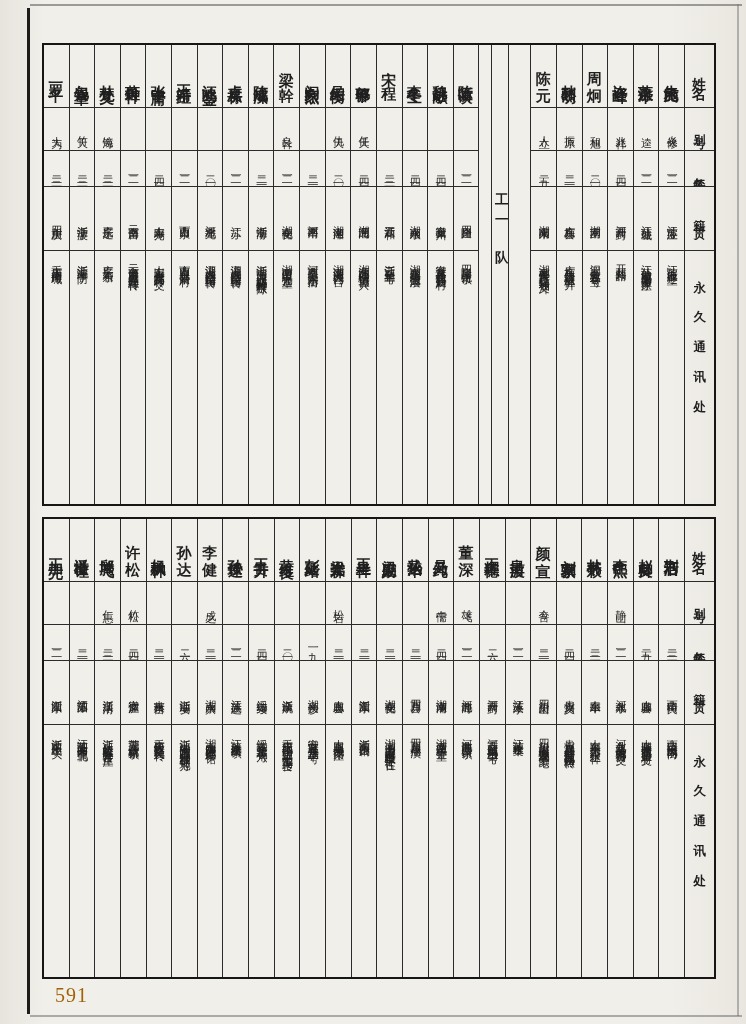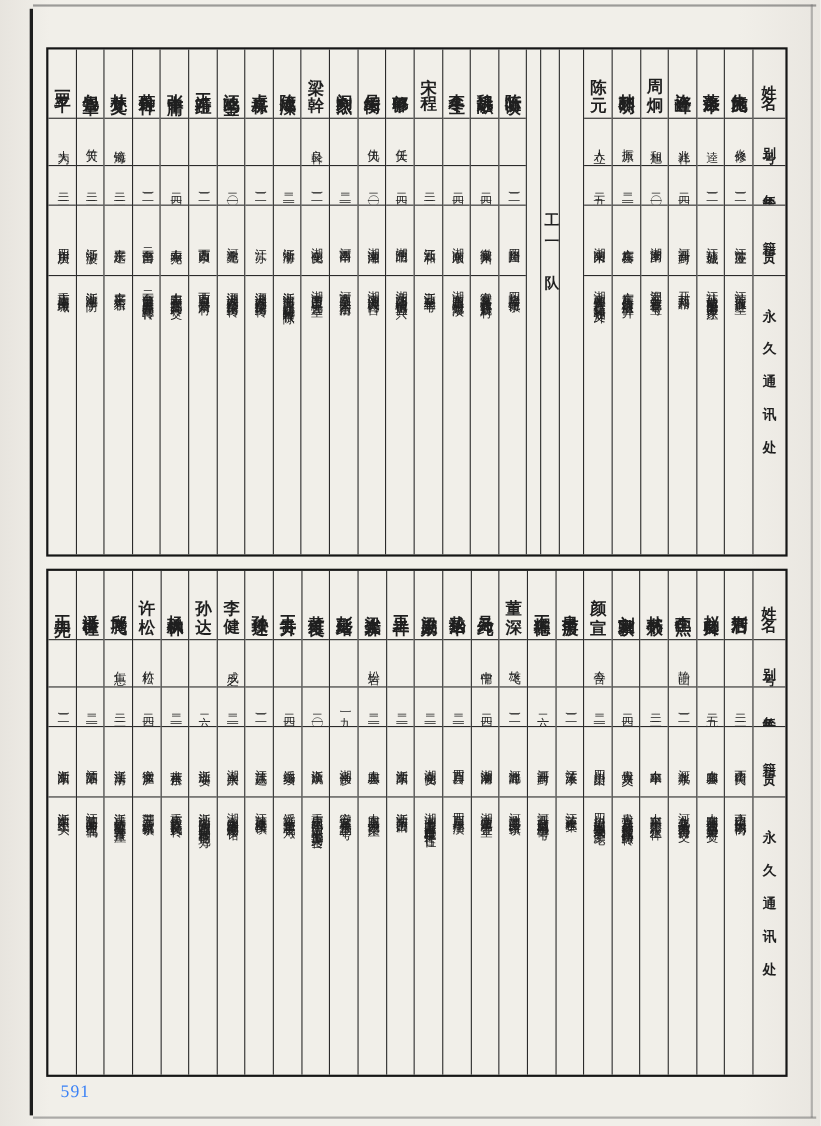--- a/index.html
+++ b/index.html
@@ -60,21 +60,21 @@
   .h-alias  { font-size:12px; font-weight:700; letter-spacing:5px; }
   .h-age    { font-size:12px; font-weight:700; letter-spacing:2px; }
   .h-origin { font-size:12px; font-weight:700; letter-spacing:9px; }
   .h-addr   { font-size:12.5px; font-weight:700; letter-spacing:30px; padding-top:14px; }
 
   .unit-label { font-size:13.5px; font-weight:700; letter-spacing:28px; padding-top:138px; }
 
   .page-number {
     position:absolute; left:55px; top:984px;
     font-family:"Liberation Serif","DejaVu Serif",serif;
-    font-size:16px; color:#3b82f6; letter-spacing:1px;
+    font-size:20px; color:#a16207; letter-spacing:1px;
   }
 </style>
 </head>
 <body>
 
 <div class="edge edge-left"></div>
 <div class="edge edge-top"></div>
 <div class="edge edge-right"></div>
 <div class="edge edge-bottom"></div>
 

